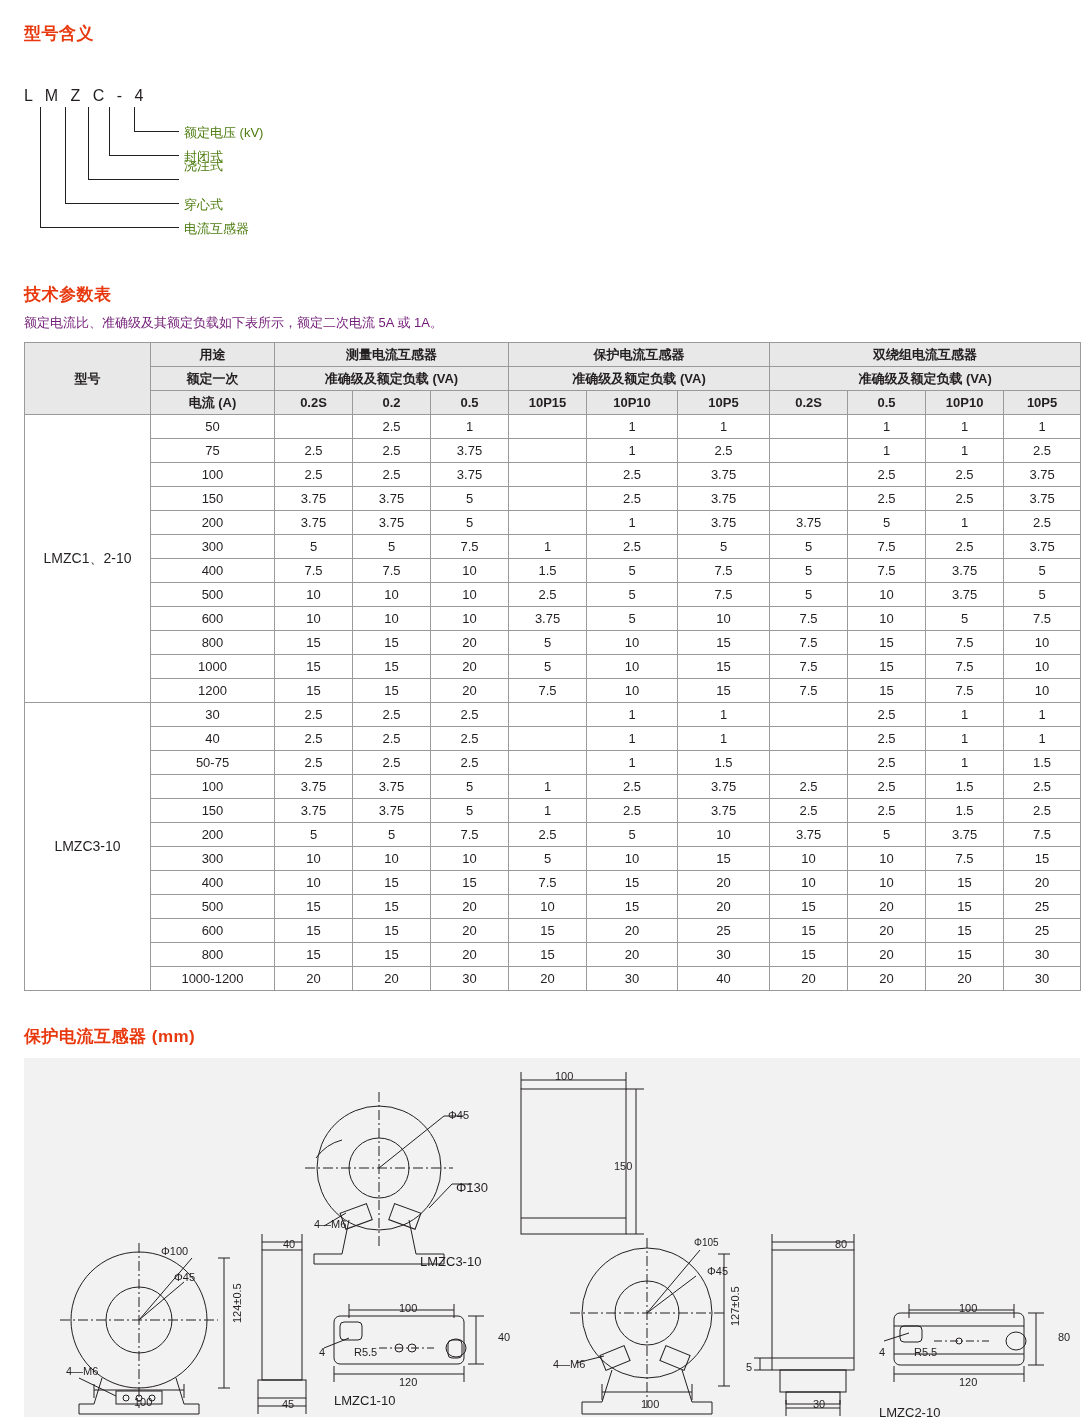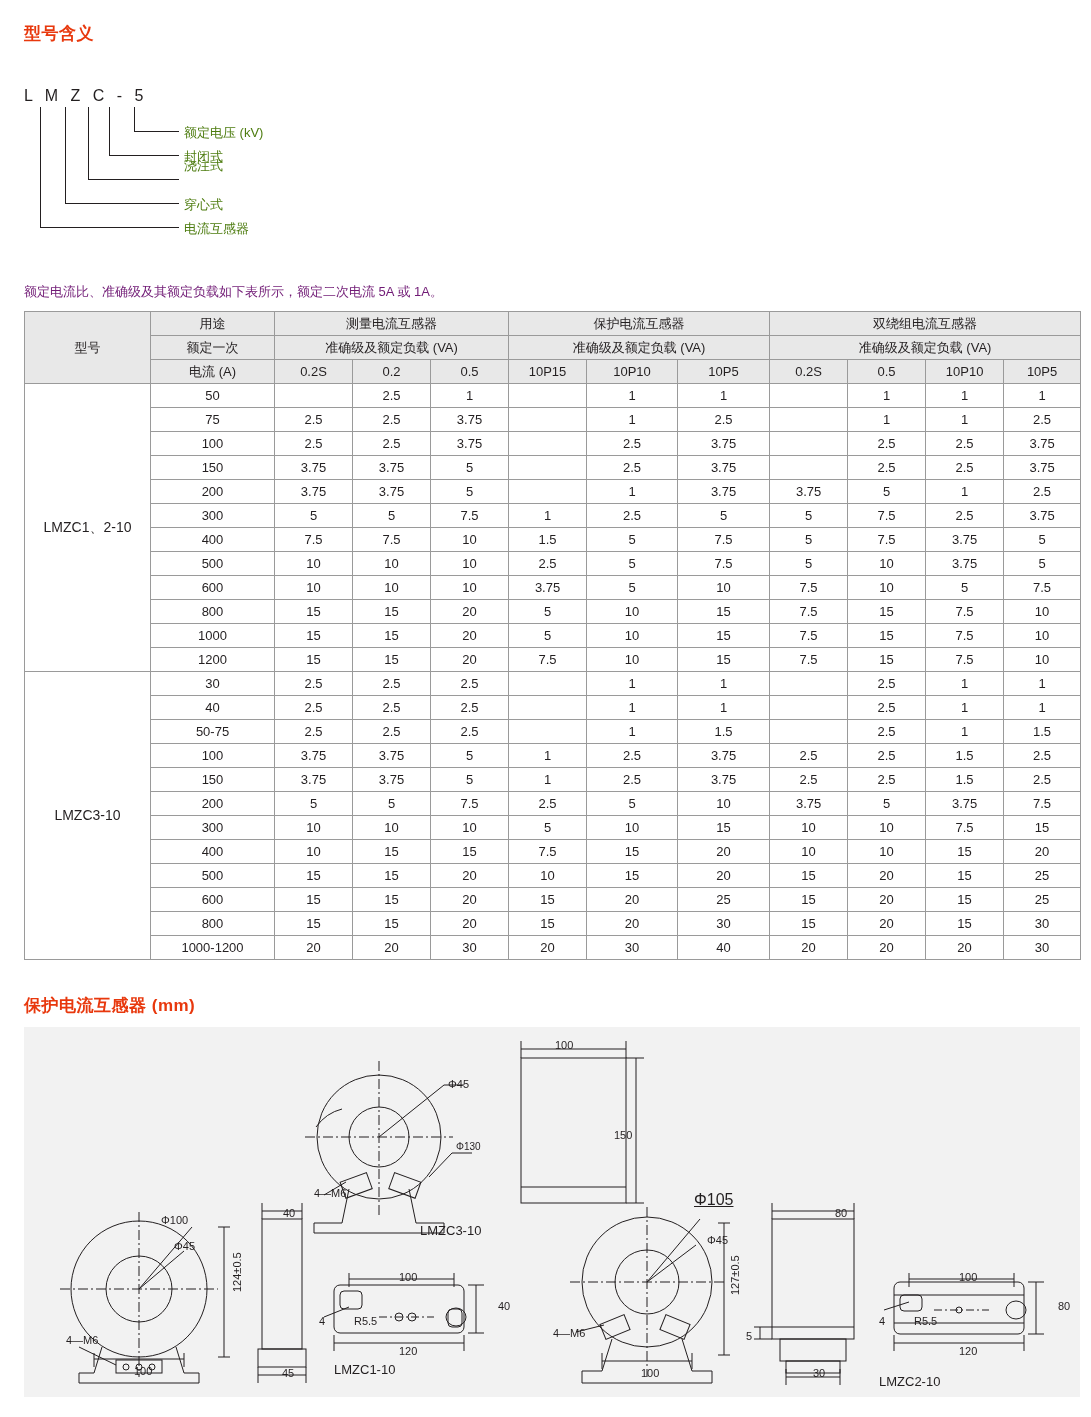--- a/index.html
+++ b/index.html
@@ -46,21 +46,21 @@
   table.spec th,table.spec td{
     border:1px solid #9a9a9a;
     text-align:center;
     padding:2px 0;
     height:19px;
     line-height:15px;
     font-weight:normal;
   }
   table.spec thead th{
     background:#e8e8e8;
-    font-weight:normal;
+    font-weight:bold;
   }
   table.spec tbody td{background:#fff;}
   td.model-cell{
     font-size:14px;
     background:#fff;
   }
   .thick-top td,.thick-top th{border-top:1.6px solid #6f6f6f;}
   
   #sec-dim{margin-top:34px;}
   .dim-box{
@@ -77,21 +77,21 @@
 </style>
 </head>
 <body>
 
 <div class="page">
 
   <section id="sec-model">
     <h2 class="sec-title">型号含义</h2>
 
     <div class="model-wrap">
-      <div class="model-code">L M Z C - 5</div>
+      <div class="model-code">L M Z C - 4</div>
 
       <div class="leader" style="left:16px;top:62px;width:1px;height:120px;"></div>
       <div class="leader" style="left:41px;top:62px;width:1px;height:96px;"></div>
       <div class="leader" style="left:64px;top:62px;width:1px;height:72px;"></div>
       <div class="leader" style="left:85px;top:62px;width:1px;height:48px;"></div>
       <div class="leader" style="left:110px;top:62px;width:1px;height:24px;"></div>
 
       <div class="leader" style="left:110px;top:86px;width:45px;height:1px;"></div>
       <div class="leader" style="left:85px;top:110px;width:70px;height:1px;"></div>
       <div class="leader" style="left:64px;top:134px;width:91px;height:1px;"></div>
@@ -100,20 +100,21 @@
 
       <span class="lbl" style="left:160px;top:79px;">额定电压 (kV)</span>
       <span class="lbl" style="left:160px;top:103px;">封闭式</span>
       <span class="lbl" style="left:160px;top:112px;">浇注式</span>
       <span class="lbl" style="left:160px;top:151px;">穿心式</span>
       <span class="lbl" style="left:160px;top:175px;">电流互感器</span>
     </div>
   </section>
 
   <section id="sec-param">
+    <h2 class="sec-title">技术参数表</h2>
     <p class="param-note">额定电流比、准确级及其额定负载如下表所示，额定二次电流 5A 或 1A。</p>
 
     <table class="spec">
       <colgroup>
         <col style="width:126px">
         <col style="width:124px">
         <col style="width:78px">
           <col style="width:78px">
           <col style="width:78px">
         <col style="width:78px">
@@ -602,37 +603,37 @@
           <line x1="1004" y1="255" x2="1020" y2="255"></line>
           <line x1="1004" y1="307" x2="1020" y2="307"></line>
           <line x1="860" y1="283" x2="885" y2="275"></line>
         </g>
       </svg>
 
     <span class="cap" style="left: 396px; top: 196px;">LMZC3-10</span>
         <span class="cap" style="left: 310px; top: 335px;">LMZC1-10</span>
         <span class="cap" style="left: 855px; top: 347px;">LMZC2-10</span>
         <span class="cap" style="left: 424px; top: 51px; font-size: 11px;">Φ45</span>
-        <span class="cap" style="left: 432px; top: 114px; font-size: 10px;">Φ130</span>
+        <span class="cap" style="left: 432px; top: 122px; font-size: 13px;">Φ130</span>
         <span class="cap" style="left: 290px; top: 160px; font-size: 11px;">4—M6</span>
         <span class="cap" style="left: 531px; top: 12px; font-size: 11px;">100</span>
         <span class="cap" style="left: 590px; top: 102px; font-size: 11px;">150</span>
         <span class="cap" style="left: 137px; top: 187px; font-size: 11px;">Φ100</span>
         <span class="cap" style="left: 150px; top: 213px; font-size: 11px;">Φ45</span>
         <span class="cap" style="left: 207px; top: 265px; font-size: 11px; transform-origin: left top; transform: rotate(-90deg);">124±0.5</span>
         <span class="cap" style="left: 42px; top: 307px; font-size: 11px;">4—M6</span>
         <span class="cap" style="left: 110px; top: 338px; font-size: 11px;">100</span>
         <span class="cap" style="left: 259px; top: 180px; font-size: 11px;">40</span>
         <span class="cap" style="left: 258px; top: 340px; font-size: 11px;">45</span>
         <span class="cap" style="left: 375px; top: 244px; font-size: 11px;">100</span>
         <span class="cap" style="left: 474px; top: 273px; font-size: 11px;">40</span>
         <span class="cap" style="left: 330px; top: 288px; font-size: 11px;">R5.5</span>
         <span class="cap" style="left: 295px; top: 288px; font-size: 11px;">4</span>
         <span class="cap" style="left: 375px; top: 318px; font-size: 11px;">120</span>
-        <span class="cap" style="left: 670px; top: 164px; font-size: 16px; text-decoration: underline;">Φ105</span>
+        <span class="cap" style="left: 670px; top: 179px; font-size: 10px;">Φ105</span>
         <span class="cap" style="left: 683px; top: 207px; font-size: 11px;">Φ45</span>
         <span class="cap" style="left: 705px; top: 268px; font-size: 11px; transform-origin: left top; transform: rotate(-90deg);">127±0.5</span>
         <span class="cap" style="left: 529px; top: 300px; font-size: 11px;">4—M6</span>
         <span class="cap" style="left: 617px; top: 340px; font-size: 11px;">100</span>
         <span class="cap" style="left: 811px; top: 180px; font-size: 11px;">80</span>
         <span class="cap" style="left: 722px; top: 303px; font-size: 11px;">5</span>
         <span class="cap" style="left: 789px; top: 340px; font-size: 11px;">30</span>
         <span class="cap" style="left: 935px; top: 244px; font-size: 11px;">100</span>
         <span class="cap" style="left: 1034px; top: 273px; font-size: 11px;">80</span>
         <span class="cap" style="left: 890px; top: 288px; font-size: 11px;">R5.5</span>

